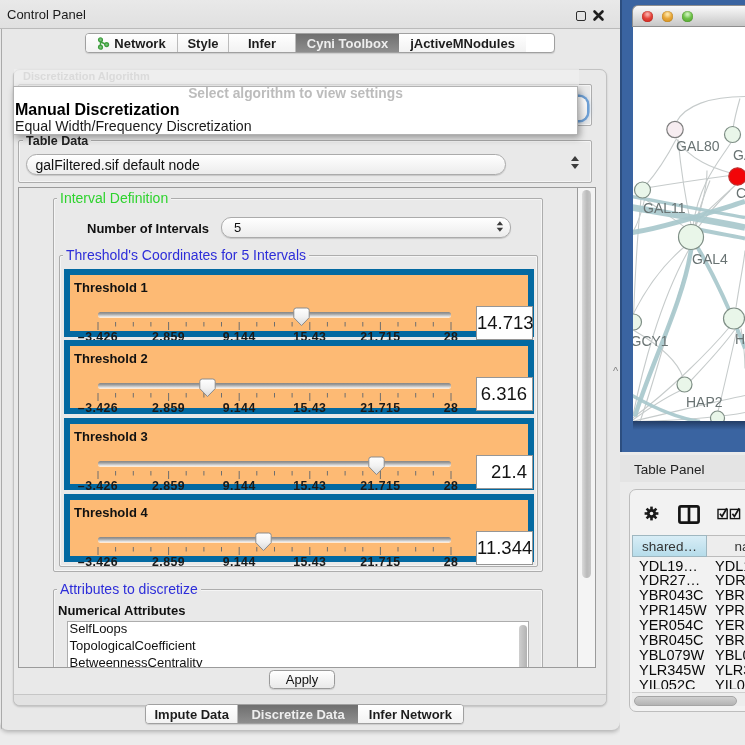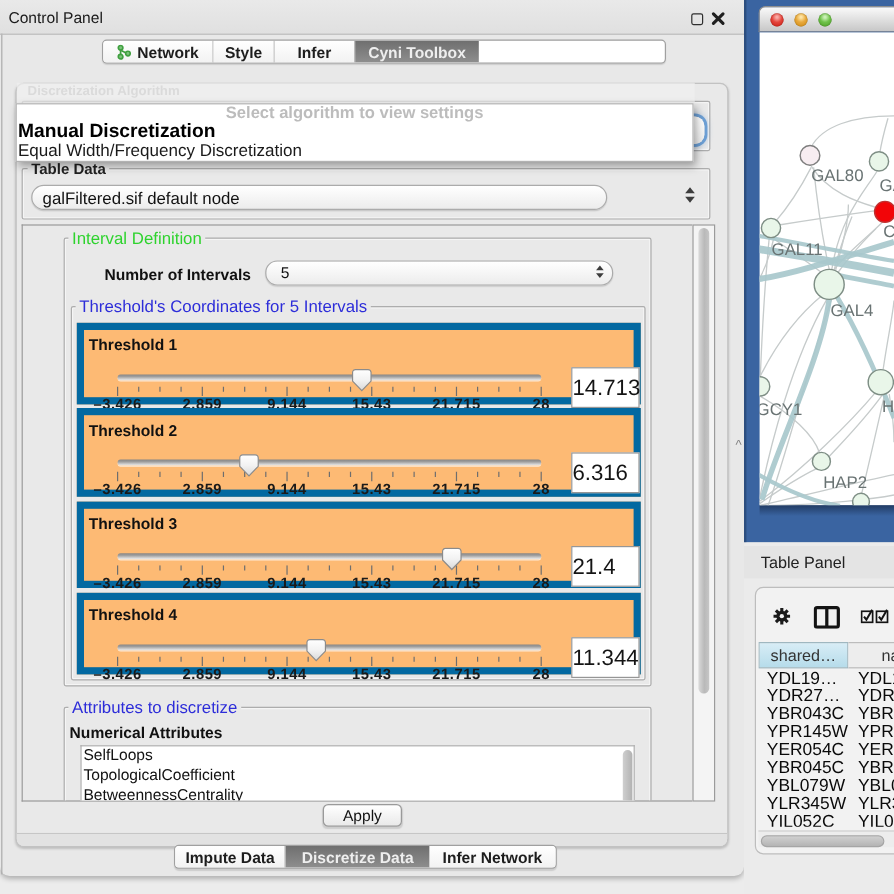--- a/index.html
+++ b/index.html
@@ -10,21 +10,21 @@
 .seg>div.sel{background:linear-gradient(#6f6f6f,#8e8e8e);color:#eeeeee;border-right:none}
 .grp{position:absolute;border:1px solid #adadad;border-radius:2px;box-shadow:inset 0 0 0 1px rgba(255,255,255,.55)}
 .glab{position:absolute;font-size:13px;background:#e9e9e9;padding:0 3px;line-height:14px}
 .combo{position:absolute;background:linear-gradient(#ffffff,#ececec);border:1px solid #ababab;border-radius:12px;box-shadow:0 1px 1px rgba(0,0,0,.15);font-size:13px;color:#111}
 .arrows{position:absolute;width:7px}
 .arrows .up{width:0;height:0;border-left:4px solid transparent;border-right:4px solid transparent;border-bottom:5px solid #3c3c3c;margin-bottom:3px}
 .arrows .dn{width:0;height:0;border-left:4px solid transparent;border-right:4px solid transparent;border-top:5px solid #3c3c3c}
 .tbox{position:absolute;left:63px;width:470px;border:6px solid #0369a1;background:#fdba74}
 .tlab{position:absolute;left:4px;top:5px;font-size:13px;font-weight:700;color:#111}
 .track{position:absolute;left:28px;width:353px;height:5px;border-radius:2.5px;background:linear-gradient(#868686 0%,#9d9d9d 35%,#c9c9c9 70%,#eeeeee 100%);box-shadow:0 1px 0 rgba(255,255,255,.7)}
-.vfield{position:absolute;left:406px;width:57px;height:33.5px;background:#fff;border:1.5px solid #969696;font-size:18.5px;color:#141414;padding:0 5px 0 0;line-height:31px}
+.vfield{position:absolute;left:406px;width:57px;height:33.5px;background:#fff;border:1.5px solid #969696;font-size:18.5px;color:#141414;text-align:right;padding:0 5px 0 0;line-height:31px}
 .ticklabels{position:absolute;left:0;width:470px;font-size:12.3px;font-weight:700;color:#1a1a1a;letter-spacing:.45px}
 .ticklabels span{position:absolute;transform:translateX(-50%);white-space:nowrap}
 .item{font-size:13px;color:#111;padding-left:1.5px;height:17.2px;line-height:17.2px}
 .row1{height:14.9px;line-height:14.9px}
 </style></head>
 <body>
 
 <div class="abs" style="left:0;top:0;width:620px;height:730px;background:#e8e8e8;border-radius:0 0 8px 8px;box-shadow:0 2px 4px rgba(0,0,0,.25)"></div>
 <div class="abs" style="left:1px;top:0;width:1px;height:729px;background:#aaaaaa;border-radius:0 0 0 8px"></div>
 
@@ -44,20 +44,21 @@
           <line x1="4" y1="5" x2="9" y2="7.5"></line>
           <circle cx="3.5" cy="2.8" r="1.9"></circle>
           <circle cx="3.5" cy="10.2" r="1.9"></circle>
           <circle cx="9.6" cy="7.6" r="1.9"></circle>
         </g>
       </svg>
     Network</div>
   <div style="width:51px">Style</div>
   <div style="width:67px">Infer</div>
   <div class="sel" style="width:103px">Cyni Toolbox</div>
+  <div style="width:127px">jActiveMNodules</div>
 </div>
 
 <div class="abs" style="left:13px;top:69px;width:594px;height:637px;background:#e9e9e9;border:1px solid #c2c2c2;border-radius:7px;box-shadow:0 1px 2px rgba(0,0,0,.18)"></div>
 <div class="abs" style="left:23px;top:70px;font-size:11px;font-weight:600;color:#a9a9a9">Discretization Algorithm</div>
 
 <div class="grp" style="left:18px;top:84px;width:574px;height:42px"></div>
 
 <div class="abs" style="left:556px;top:97px;width:31px;height:23px;background:linear-gradient(#fff,#ececec);border-radius:0 8px 8px 0;box-shadow:0 0 0 2.5px #6d9fd4,0 0 5px 2px rgba(100,150,210,.45)"></div>
 <div class="abs" style="left:14px;top:69px;width:565px;height:17px;background:rgba(240,240,240,.7);z-index:10"></div>
 

